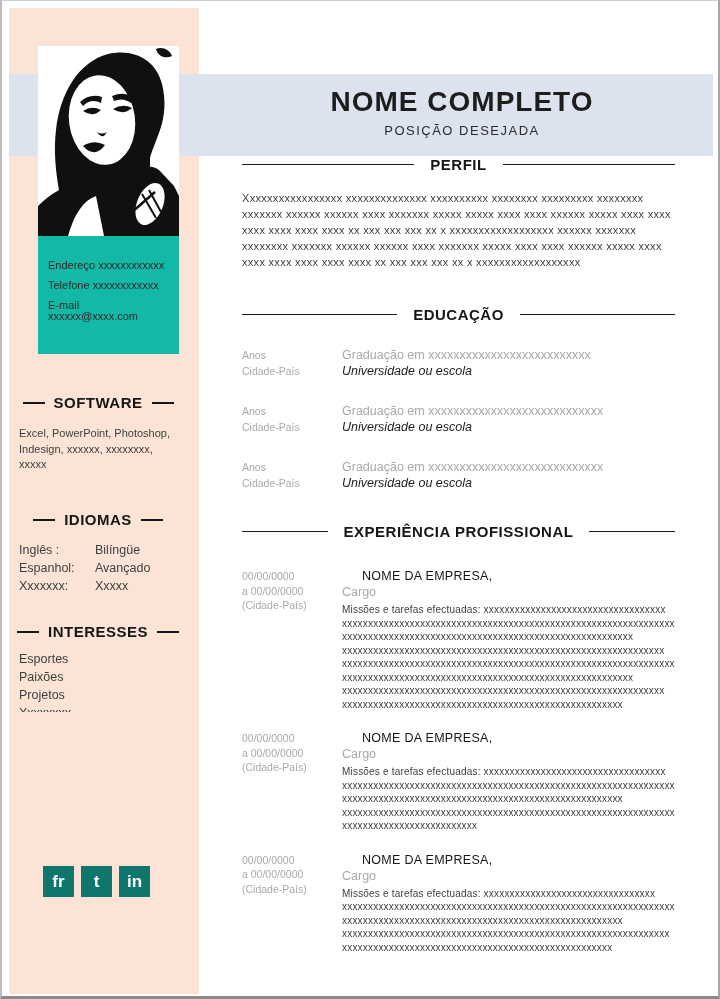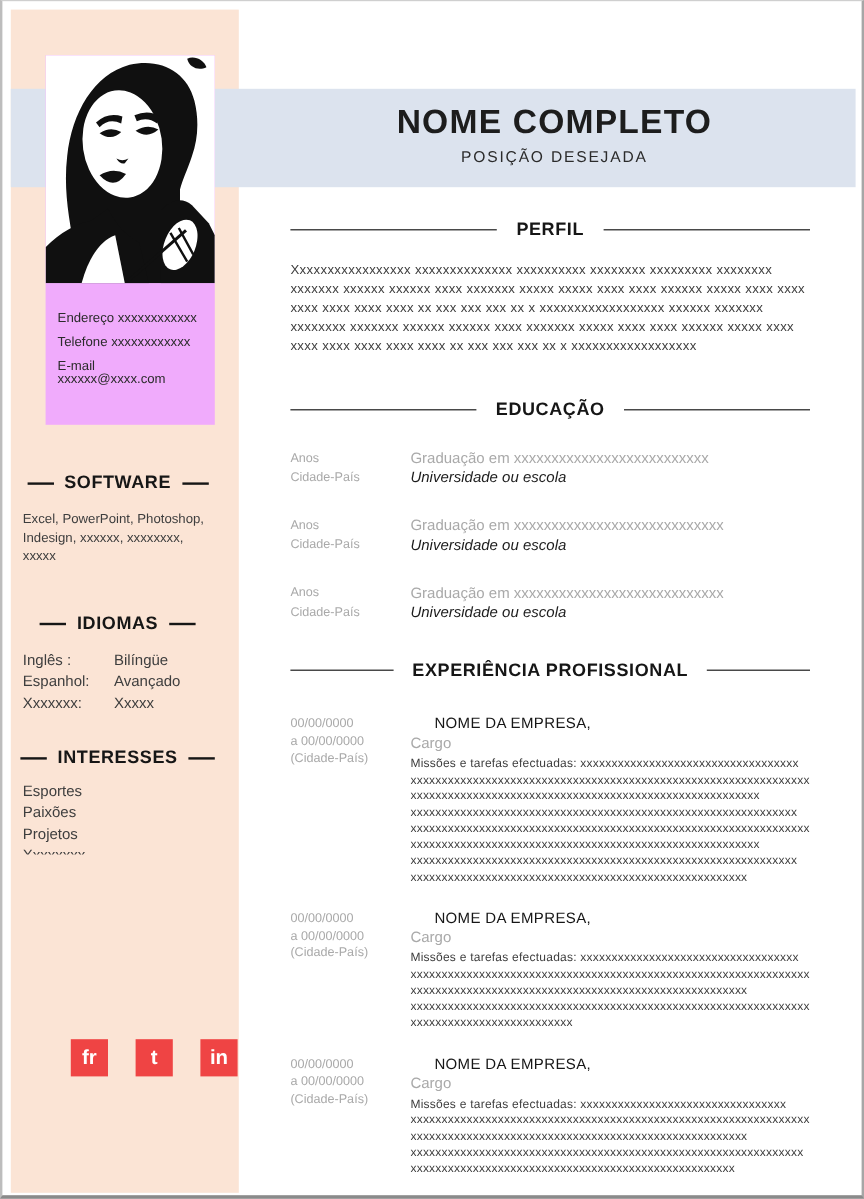--- a/index.html
+++ b/index.html
@@ -5,43 +5,43 @@
   html,body{margin:0;padding:0;width:720px;height:999px;overflow:hidden;background:#ffffff;
     font-family:"Liberation Sans", sans-serif;}
   .page{position:absolute;left:0;top:0;width:720px;height:999px;background:#fff;box-sizing:border-box;
     border-left:2px solid #bdbdbd;border-top:1px solid #cfcfcf;border-right:2px solid #a6a6a6;border-bottom:3px solid #8a8a8a;}
   
   .sidebar{position:absolute;left:7px;top:7px;width:190px;height:986px;background:#fbe4d5;}
   .band{position:absolute;left:7px;top:73px;width:704px;height:82px;background:#dce3ee;z-index:2;}
   .header-text{position:absolute;left:240px;top:80px;width:440px;text-align:center;z-index:3;}
   .cv-name{font-size:28px;font-weight:bold;color:#1d1d1d;letter-spacing:1px;line-height:42px;}
   .cv-pos{font-size:13px;color:#2b2b2b;letter-spacing:1.5px;margin-top:0;}
-  .photo-card{position:absolute;left:36px;top:45px;width:141px;height:308px;background:#f0abfc;z-index:4;}
+  .photo-card{position:absolute;left:36px;top:45px;width:141px;height:308px;background:#14b8a6;z-index:4;}
   .photo-card svg{display:block;}
   .contact{padding:24px 10px 0 10px;font-size:11px;color:#2b2b2b;}
   .contact div{margin-bottom:9px;line-height:11px;}
   .side-sec{position:absolute;left:13px;width:166px;}
   .side-head{display:flex;align-items:center;justify-content:center;gap:9px;}
   .side-head .dash{width:22px;height:2px;background:#161616;}
   .side-title{font-weight:bold;font-size:15px;color:#161616;letter-spacing:0.5px;}
   .sw-text{margin-top:15px;font-size:11px;line-height:15.5px;color:#3e3e3e;padding-left:4px;}
   .lang-rows{margin-top:13px;padding-left:4px;}
   .lang-row{display:flex;font-size:12.5px;line-height:18px;color:#3e3e3e;}
   .lang-label{width:76px;}
   .int-items{margin-top:10px;padding-left:4px;height:62px;overflow:hidden;}
   .int-item{font-size:12.5px;line-height:18px;color:#3e3e3e;}
   .social{position:absolute;left:41px;top:865px;display:flex;gap:7px;}
-  .social-icon{width:31px;height:31px;background:#ef4444;color:#fff;display:flex;align-items:center;
-    justify-content:center;font-weight:bold;font-size:17px;cursor:pointer;margin-left:16px;}
+  .social-icon{width:31px;height:31px;background:#0f766e;color:#fff;display:flex;align-items:center;
+    justify-content:center;font-weight:bold;font-size:17px;cursor:pointer;}
   
   .main{position:absolute;left:240px;top:155px;width:433px;z-index:1;}
   .sec-header{display:flex;align-items:center;gap:16px;}
   .sec-header .rule{flex:1;height:1.5px;background:#1d1d1d;}
   .sec-title{font-weight:bold;font-size:15px;letter-spacing:0.5px;color:#161616;white-space:nowrap;}
-  .perfil-header{margin-top:27px;}
+  .perfil-header{}
   .perfil-text{margin-top:17px;}
   .perfil-text div{font-size:11px;letter-spacing:0.3px;line-height:16px;color:#3e3e3e;
     white-space:nowrap;overflow:hidden;}
   .edu-header{margin-top:36px;}
   .edu-list{margin-top:14px;}
   .edu-row{display:flex;margin-bottom:15px;margin-top:24px;}
   .edu-left{width:100px;color:#a9a9a9;font-size:10.5px;line-height:16px;}
   .edu-degree{color:#a9a9a9;font-size:12.5px;line-height:16px;white-space:nowrap;overflow:hidden;}
   .edu-school{color:#1c1c1c;font-style:italic;font-size:12.5px;line-height:16px;}
   .exp-header{margin-top:32px;}

